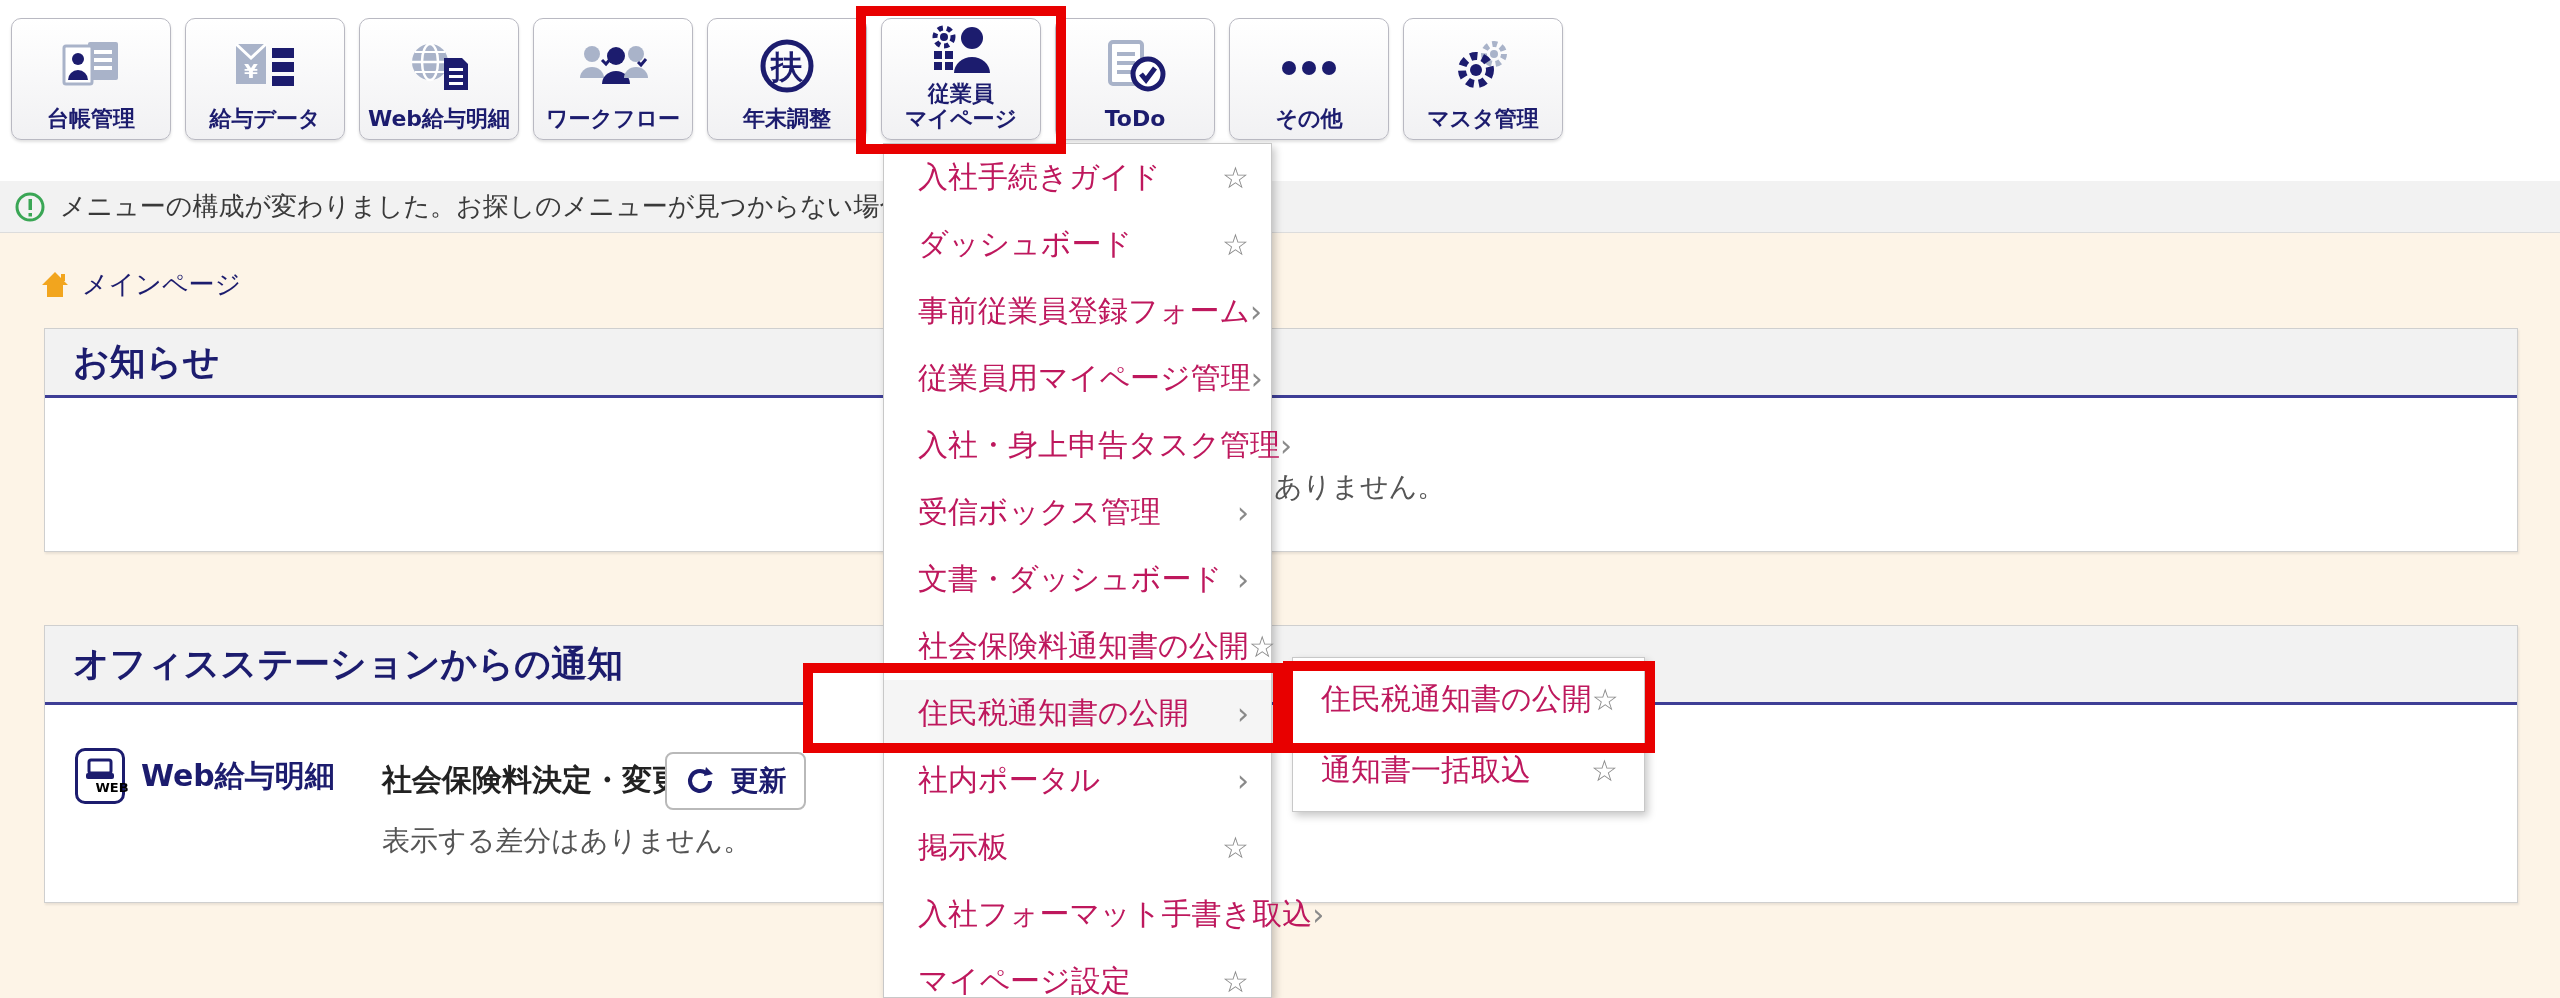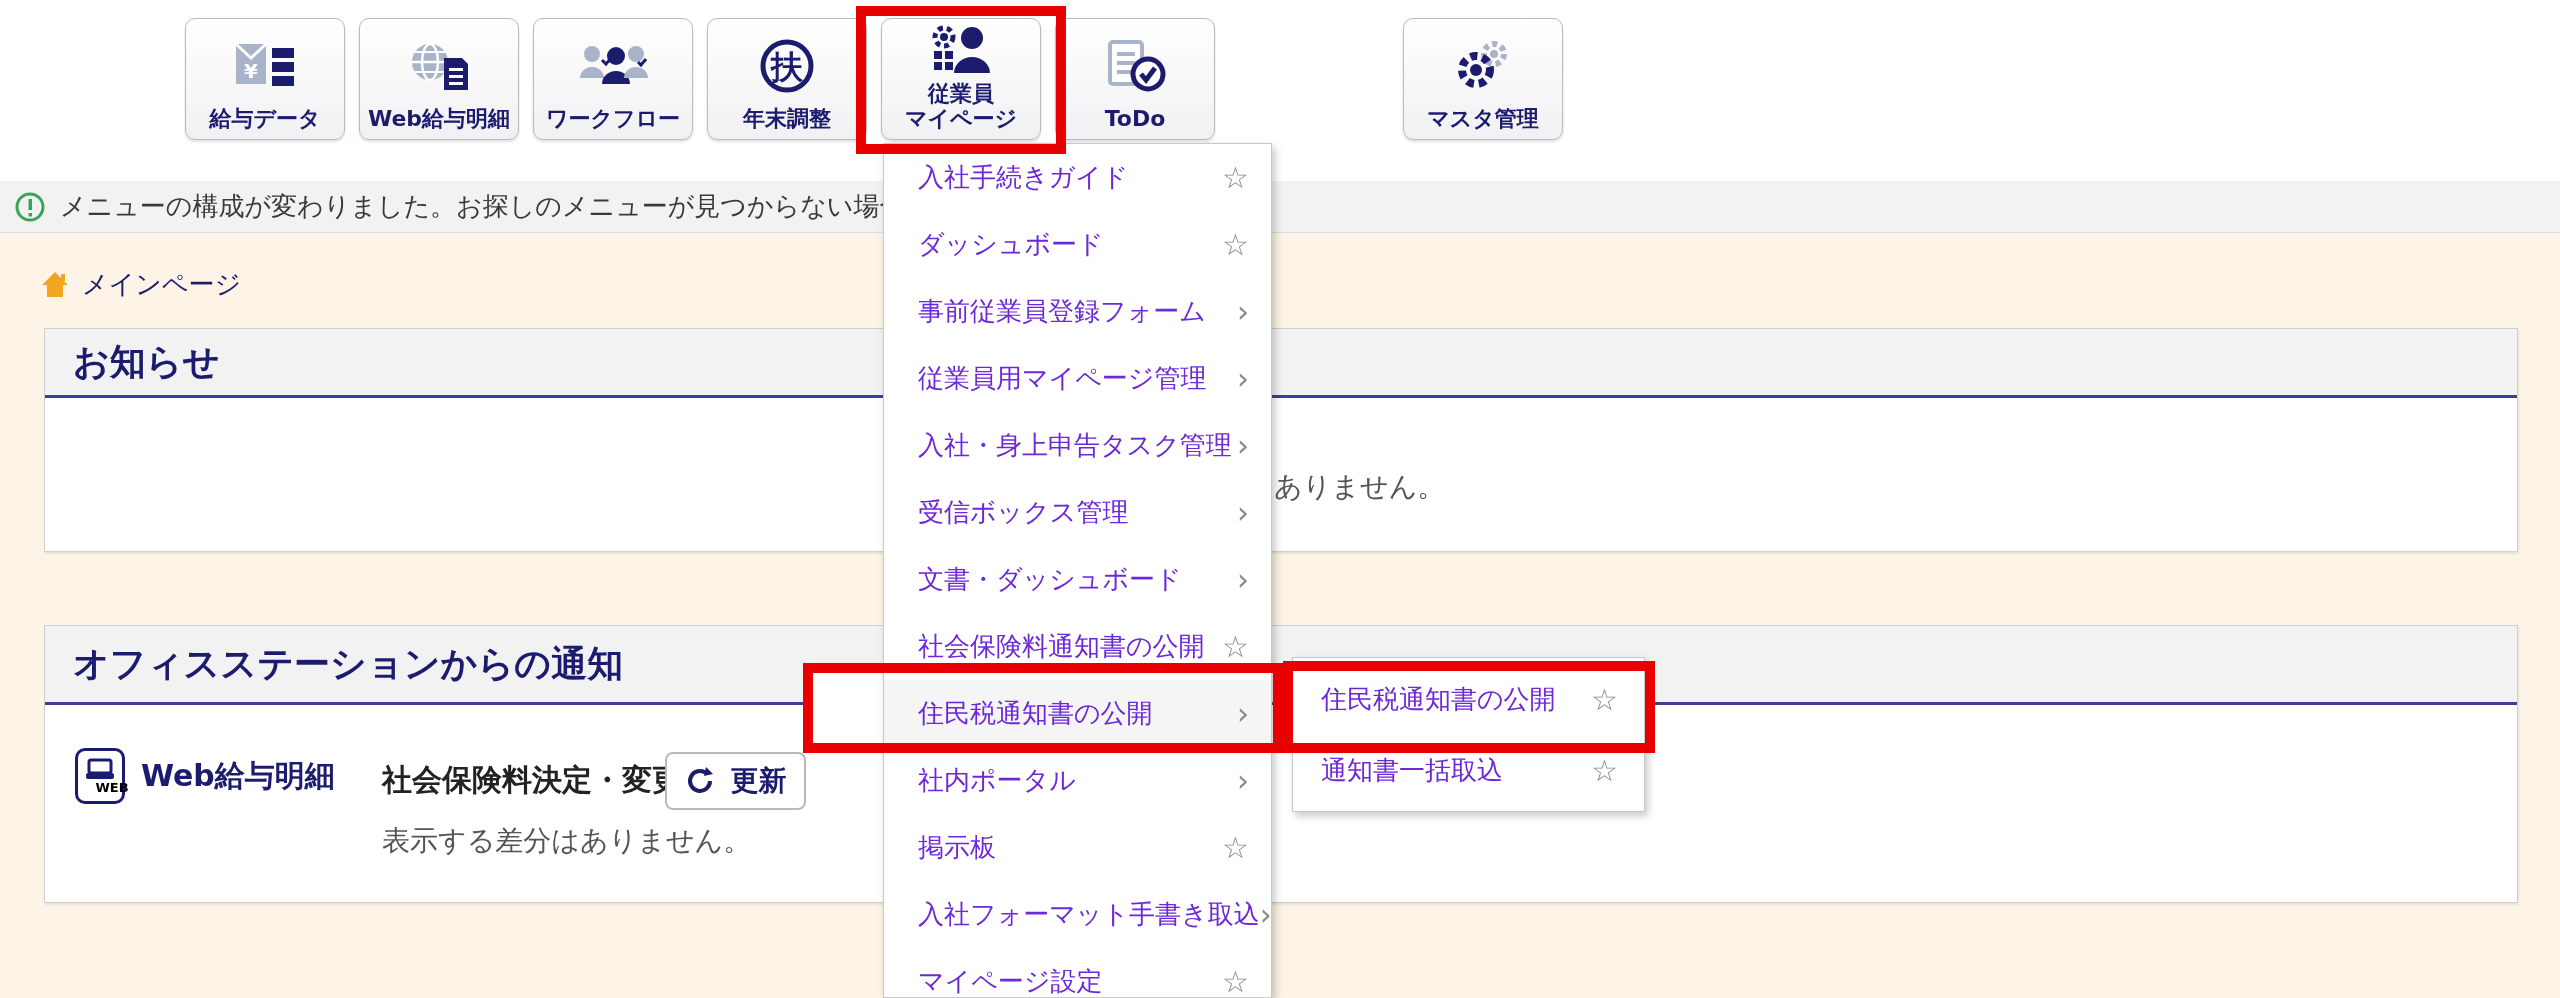--- a/index.html
+++ b/index.html
@@ -51,40 +51,54 @@
   #refresh-btn span { font-size:28px; font-weight:800; color:#1c1c6e; }
   #empty-text { left:382px; top:822px; font-size:28px; color:#555; }
 
   
   #white-patch { left:803px; top:663px; width:90px; height:90px; background:#fff; z-index:9; }
   #dropdown { left:883px; top:143px; width:389px; height:855px; background:#fff;
     border:1px solid #c8c8c8; box-shadow:3px 4px 8px rgba(0,0,0,.22); z-index:10; }
   .menu-item { height:67px; display:flex; align-items:center; justify-content:space-between;
     padding:0 22px 0 34px; cursor:pointer; }
   .menu-item.hl { background:#f5f5f5; }
-  .mi-label { font-size:26px; color:#6d28d9; white-space:nowrap;font-family:Liberation Serif, serif; }
+  .mi-label { font-size:30px; color:#be185d; white-space:nowrap;font-family:Liberation Serif, serif; }
   .mi-suffix { font-size:30px; color:#8a8a8a; }
 
   
   #submenu { left:1292px; top:657px; width:353px; height:155px; background:#fff;
     border:1px solid #c8c8c8; box-shadow:3px 4px 8px rgba(0,0,0,.22); z-index:12; padding-top:6px; }
   .sub-item { height:71px; display:flex; align-items:center; justify-content:space-between;
     padding:0 26px 0 28px; cursor:pointer; }
 
   #menu-redbox { left:803px; top:663px; width:480px; height:90px; border:10px solid #e80000; z-index:30; pointer-events:none; }
   #sub-redbox  { left:1283px; top:661px; width:372px; height:92px; border:10px solid #e80000; z-index:30; pointer-events:none; }
 
   
 </style>
 </head>
 <body>
 
 <div id="stage">
   <div id="content-bg" class="abs"></div>
 
+  <div class="tb-btn abs" style="left:11px">
+    <span class="ic">
+      <svg width="66" height="58" viewBox="0 0 66 58">
+        <rect x="30" y="4" width="30" height="38" rx="2" fill="#a9b3c9"></rect>
+        <rect x="36" y="12" width="18" height="4" fill="#fff"></rect>
+          <rect x="36" y="20" width="18" height="4" fill="#fff"></rect>
+          <rect x="36" y="28" width="18" height="4" fill="#fff"></rect>
+        <rect x="6" y="8" width="28" height="38" rx="2" fill="#fff" stroke="#a9b3c9" stroke-width="3"></rect>
+        <circle cx="20" cy="21" r="6" fill="#1c1c6e"></circle>
+        <path d="M10 42 a10 10 0 0 1 20 0 z" fill="#1c1c6e"></path>
+      </svg>
+    </span>
+    <span class="tb-label">台帳管理</span>
+  </div>
 
   <div class="tb-btn abs" style="left:185px">
     <span class="ic">
       <svg width="66" height="58" viewBox="0 0 66 58">
         <rect x="4" y="6" width="30" height="40" fill="#a9b3c9"></rect>
         <path d="M4 6 L19 20 L34 6" fill="none" stroke="#fff" stroke-width="3"></path>
         <text x="19" y="40" font-size="20" font-weight="bold" fill="#fff" text-anchor="middle">¥</text>
         <rect x="40" y="10" width="22" height="10" fill="#1c1c6e"></rect>
         <rect x="40" y="24" width="22" height="10" fill="#1c1c6e"></rect>
         <rect x="40" y="38" width="22" height="10" fill="#1c1c6e"></rect>
@@ -160,20 +174,30 @@
         <rect x="15" y="14" width="18" height="4" fill="#a9b3c9"></rect>
           <rect x="15" y="23" width="18" height="4" fill="#a9b3c9"></rect>
           <rect x="15" y="32" width="18" height="4" fill="#a9b3c9"></rect>
         <circle cx="46" cy="36" r="15" fill="#fff" stroke="#1c1c6e" stroke-width="5"></circle>
         <path d="M39 36 l5 6 9-12" fill="none" stroke="#1c1c6e" stroke-width="5"></path>
       </svg>
     </span>
     <span class="tb-label">ToDo</span>
   </div>
 
+  <div class="tb-btn abs" style="left:1229px">
+    <span class="ic">
+      <svg width="66" height="58" viewBox="0 0 66 58">
+        <circle cx="13" cy="30" r="7" fill="#1c1c6e"></circle>
+          <circle cx="33" cy="30" r="7" fill="#1c1c6e"></circle>
+          <circle cx="53" cy="30" r="7" fill="#1c1c6e"></circle>
+      </svg>
+    </span>
+    <span class="tb-label">その他</span>
+  </div>
 
   <div class="tb-btn abs" style="left:1403px">
     <span class="ic">
       <svg width="66" height="58" viewBox="0 0 66 58">
         <circle cx="44" cy="16" r="10" fill="none" stroke="#a9b3c9" stroke-width="6" stroke-dasharray="5 4"></circle>
         <circle cx="44" cy="16" r="4" fill="#a9b3c9"></circle>
         <circle cx="26" cy="32" r="14" fill="none" stroke="#1c1c6e" stroke-width="8" stroke-dasharray="7 5"></circle>
         <circle cx="26" cy="32" r="6" fill="#1c1c6e"></circle>
       </svg>
     </span>

